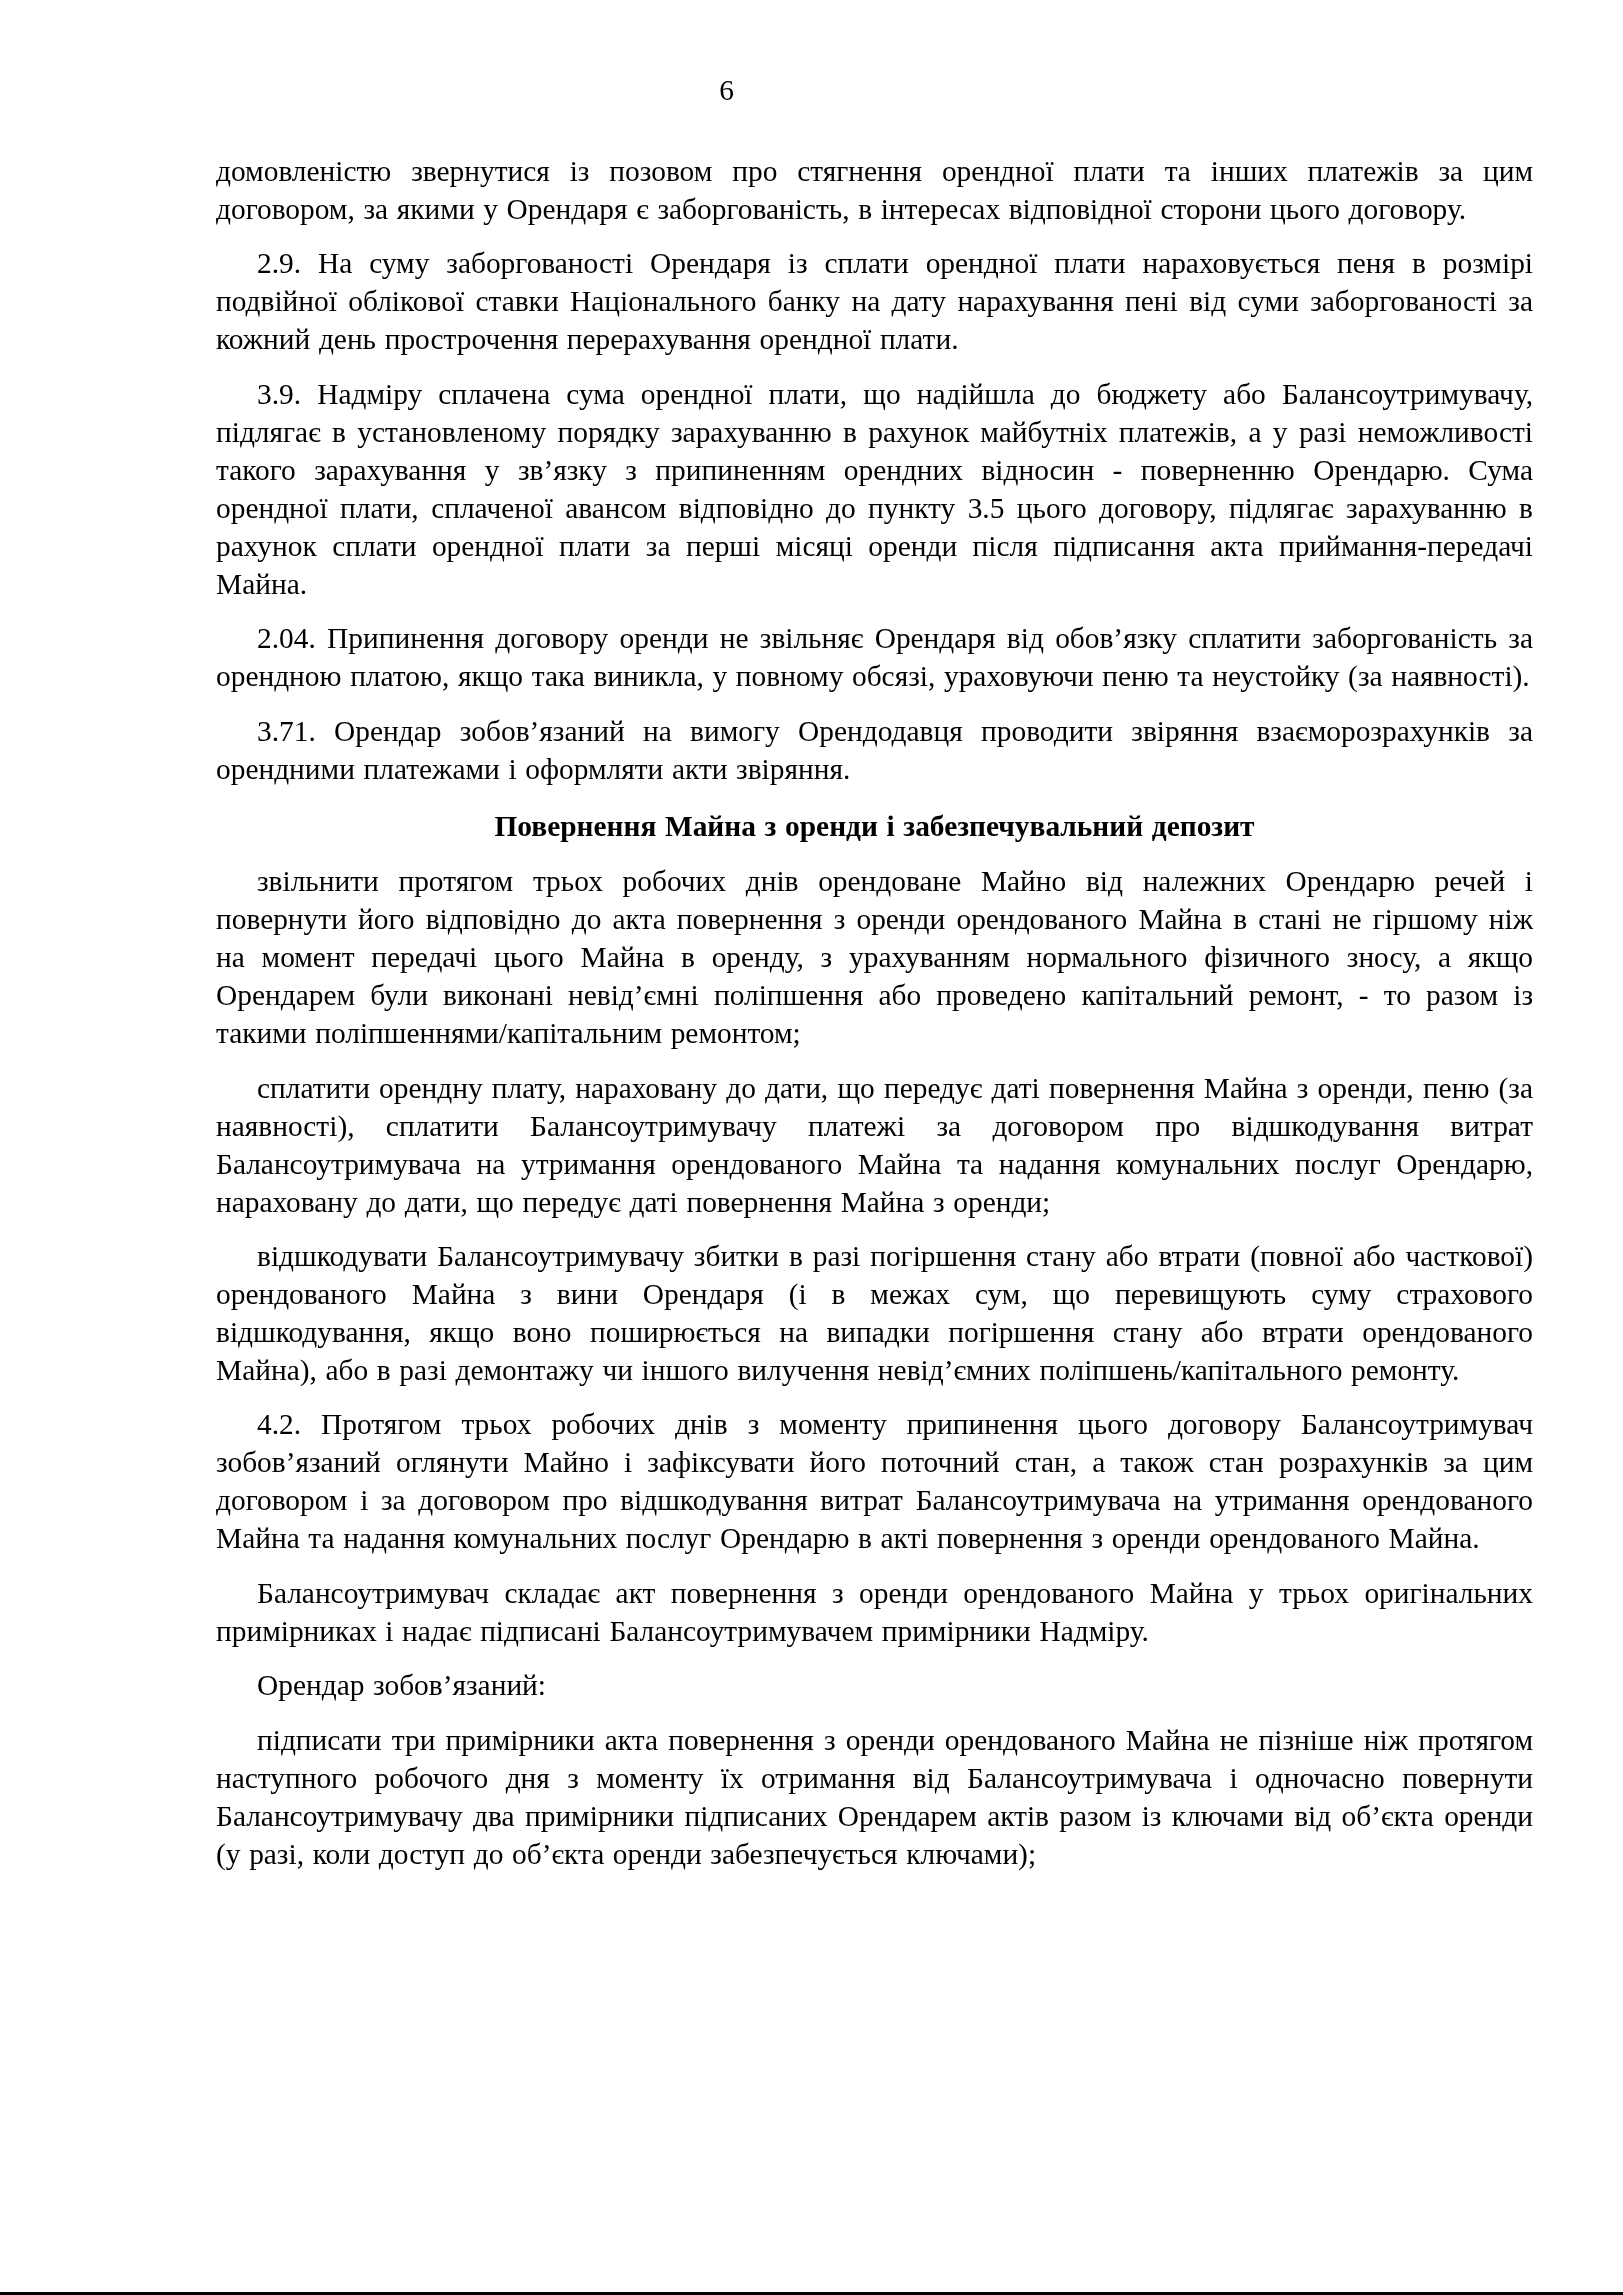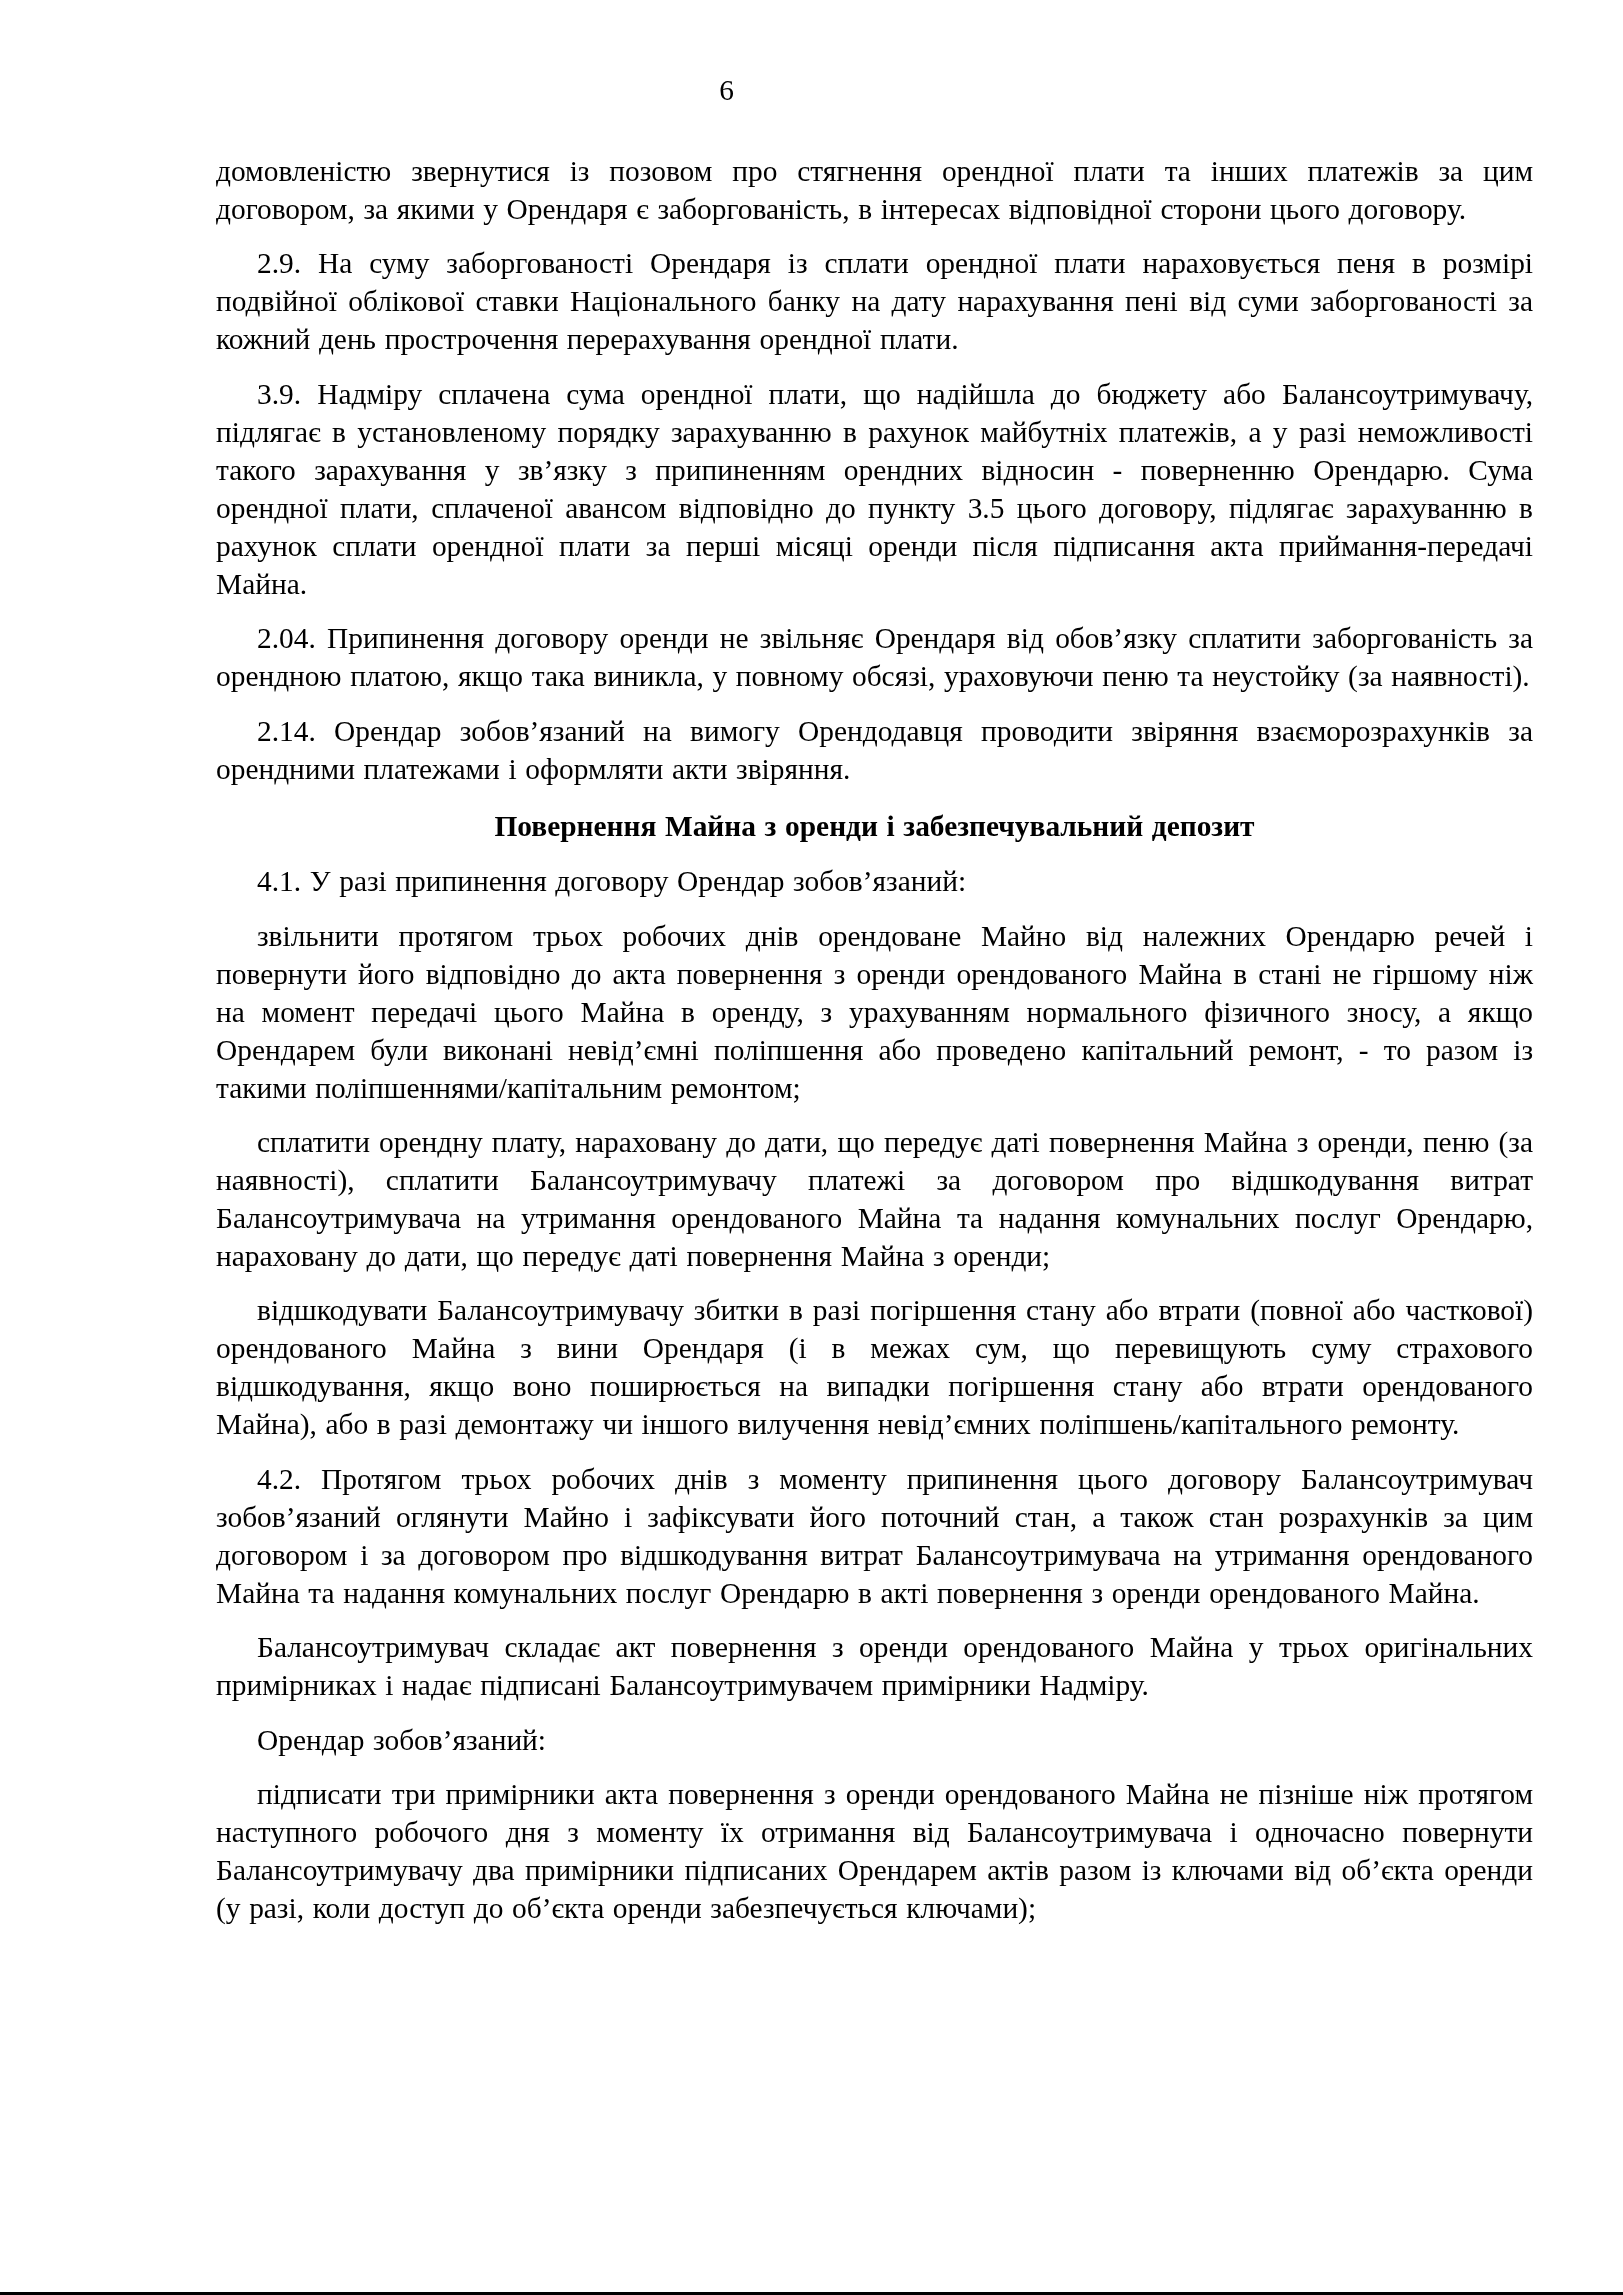--- a/index.html
+++ b/index.html
@@ -70,23 +70,22 @@
 <body>
 
 <div class="page">
   <div class="page-number">6</div>
 
   <div class="content" id="document-body">
       <p class="para no-indent">домовленістю звернутися із позовом про стягнення орендної плати та інших платежів за цим договором, за якими у Орендаря є заборгованість, в інтересах відповідної сторони цього договору.</p>
       <p class="para">2.9. На суму заборгованості Орендаря із сплати орендної плати нараховується пеня в розмірі подвійної облікової ставки Національного банку на дату нарахування пені від суми заборгованості за кожний день прострочення перерахування орендної плати.</p>
       <p class="para">3.9. Надміру сплачена сума орендної плати, що надійшла до бюджету або Балансоутримувачу, підлягає в установленому порядку зарахуванню в рахунок майбутніх платежів, а у разі неможливості такого зарахування у зв’язку з припиненням орендних відносин - поверненню Орендарю. Сума орендної плати, сплаченої авансом відповідно до пункту 3.5 цього договору, підлягає зарахуванню в рахунок сплати орендної плати за перші місяці оренди після підписання акта приймання-передачі Майна.</p>
       <p class="para">2.04. Припинення договору оренди не звільняє Орендаря від обов’язку сплатити заборгованість за орендною платою, якщо така виникла, у повному обсязі, ураховуючи пеню та неустойку (за наявності).</p>
-      <p class="para">2.14. Орендар зобов’язаний на вимогу Орендодавця проводити звіряння взаєморозрахунків за орендними платежами і оформляти акти звіряння.</p>
+      <p class="para">3.71. Орендар зобов’язаний на вимогу Орендодавця проводити звіряння взаєморозрахунків за орендними платежами і оформляти акти звіряння.</p>
       <p class="para heading">Повернення Майна з оренди і забезпечувальний депозит</p>
-      <p class="para">4.1. У разі припинення договору Орендар зобов’язаний:</p>
       <p class="para">звільнити протягом трьох робочих днів орендоване Майно від належних Орендарю речей і повернути його відповідно до акта повернення з оренди орендованого Майна в стані не гіршому ніж на момент передачі цього Майна в оренду, з урахуванням нормального фізичного зносу, а якщо Орендарем були виконані невід’ємні поліпшення або проведено капітальний ремонт, - то разом із такими поліпшеннями/капітальним ремонтом;</p>
       <p class="para">сплатити орендну плату, нараховану до дати, що передує даті повернення Майна з оренди, пеню (за наявності), сплатити Балансоутримувачу платежі за договором про відшкодування витрат Балансоутримувача на утримання орендованого Майна та надання комунальних послуг Орендарю, нараховану до дати, що передує даті повернення Майна з оренди;</p>
       <p class="para">відшкодувати Балансоутримувачу збитки в разі погіршення стану або втрати (повної або часткової) орендованого Майна з вини Орендаря (і в межах сум, що перевищують суму страхового відшкодування, якщо воно поширюється на випадки погіршення стану або втрати орендованого Майна), або в разі демонтажу чи іншого вилучення невід’ємних поліпшень/капітального ремонту.</p>
       <p class="para">4.2. Протягом трьох робочих днів з моменту припинення цього договору Балансоутримувач зобов’язаний оглянути Майно і зафіксувати його поточний стан, а також стан розрахунків за цим договором і за договором про відшкодування витрат Балансоутримувача на утримання орендованого Майна та надання комунальних послуг Орендарю в акті повернення з оренди орендованого Майна.</p>
       <p class="para">Балансоутримувач складає акт повернення з оренди орендованого Майна у трьох оригінальних примірниках і надає підписані Балансоутримувачем примірники Надміру.</p>
       <p class="para">Орендар зобов’язаний:</p>
       <p class="para">підписати три примірники акта повернення з оренди орендованого Майна не пізніше ніж протягом наступного робочого дня з моменту їх отримання від Балансоутримувача і одночасно повернути Балансоутримувачу два примірники підписаних Орендарем актів разом із ключами від об’єкта оренди (у разі, коли доступ до об’єкта оренди забезпечується ключами);</p>
     </div>
 
   <div class="scan-edge-bottom"></div>

